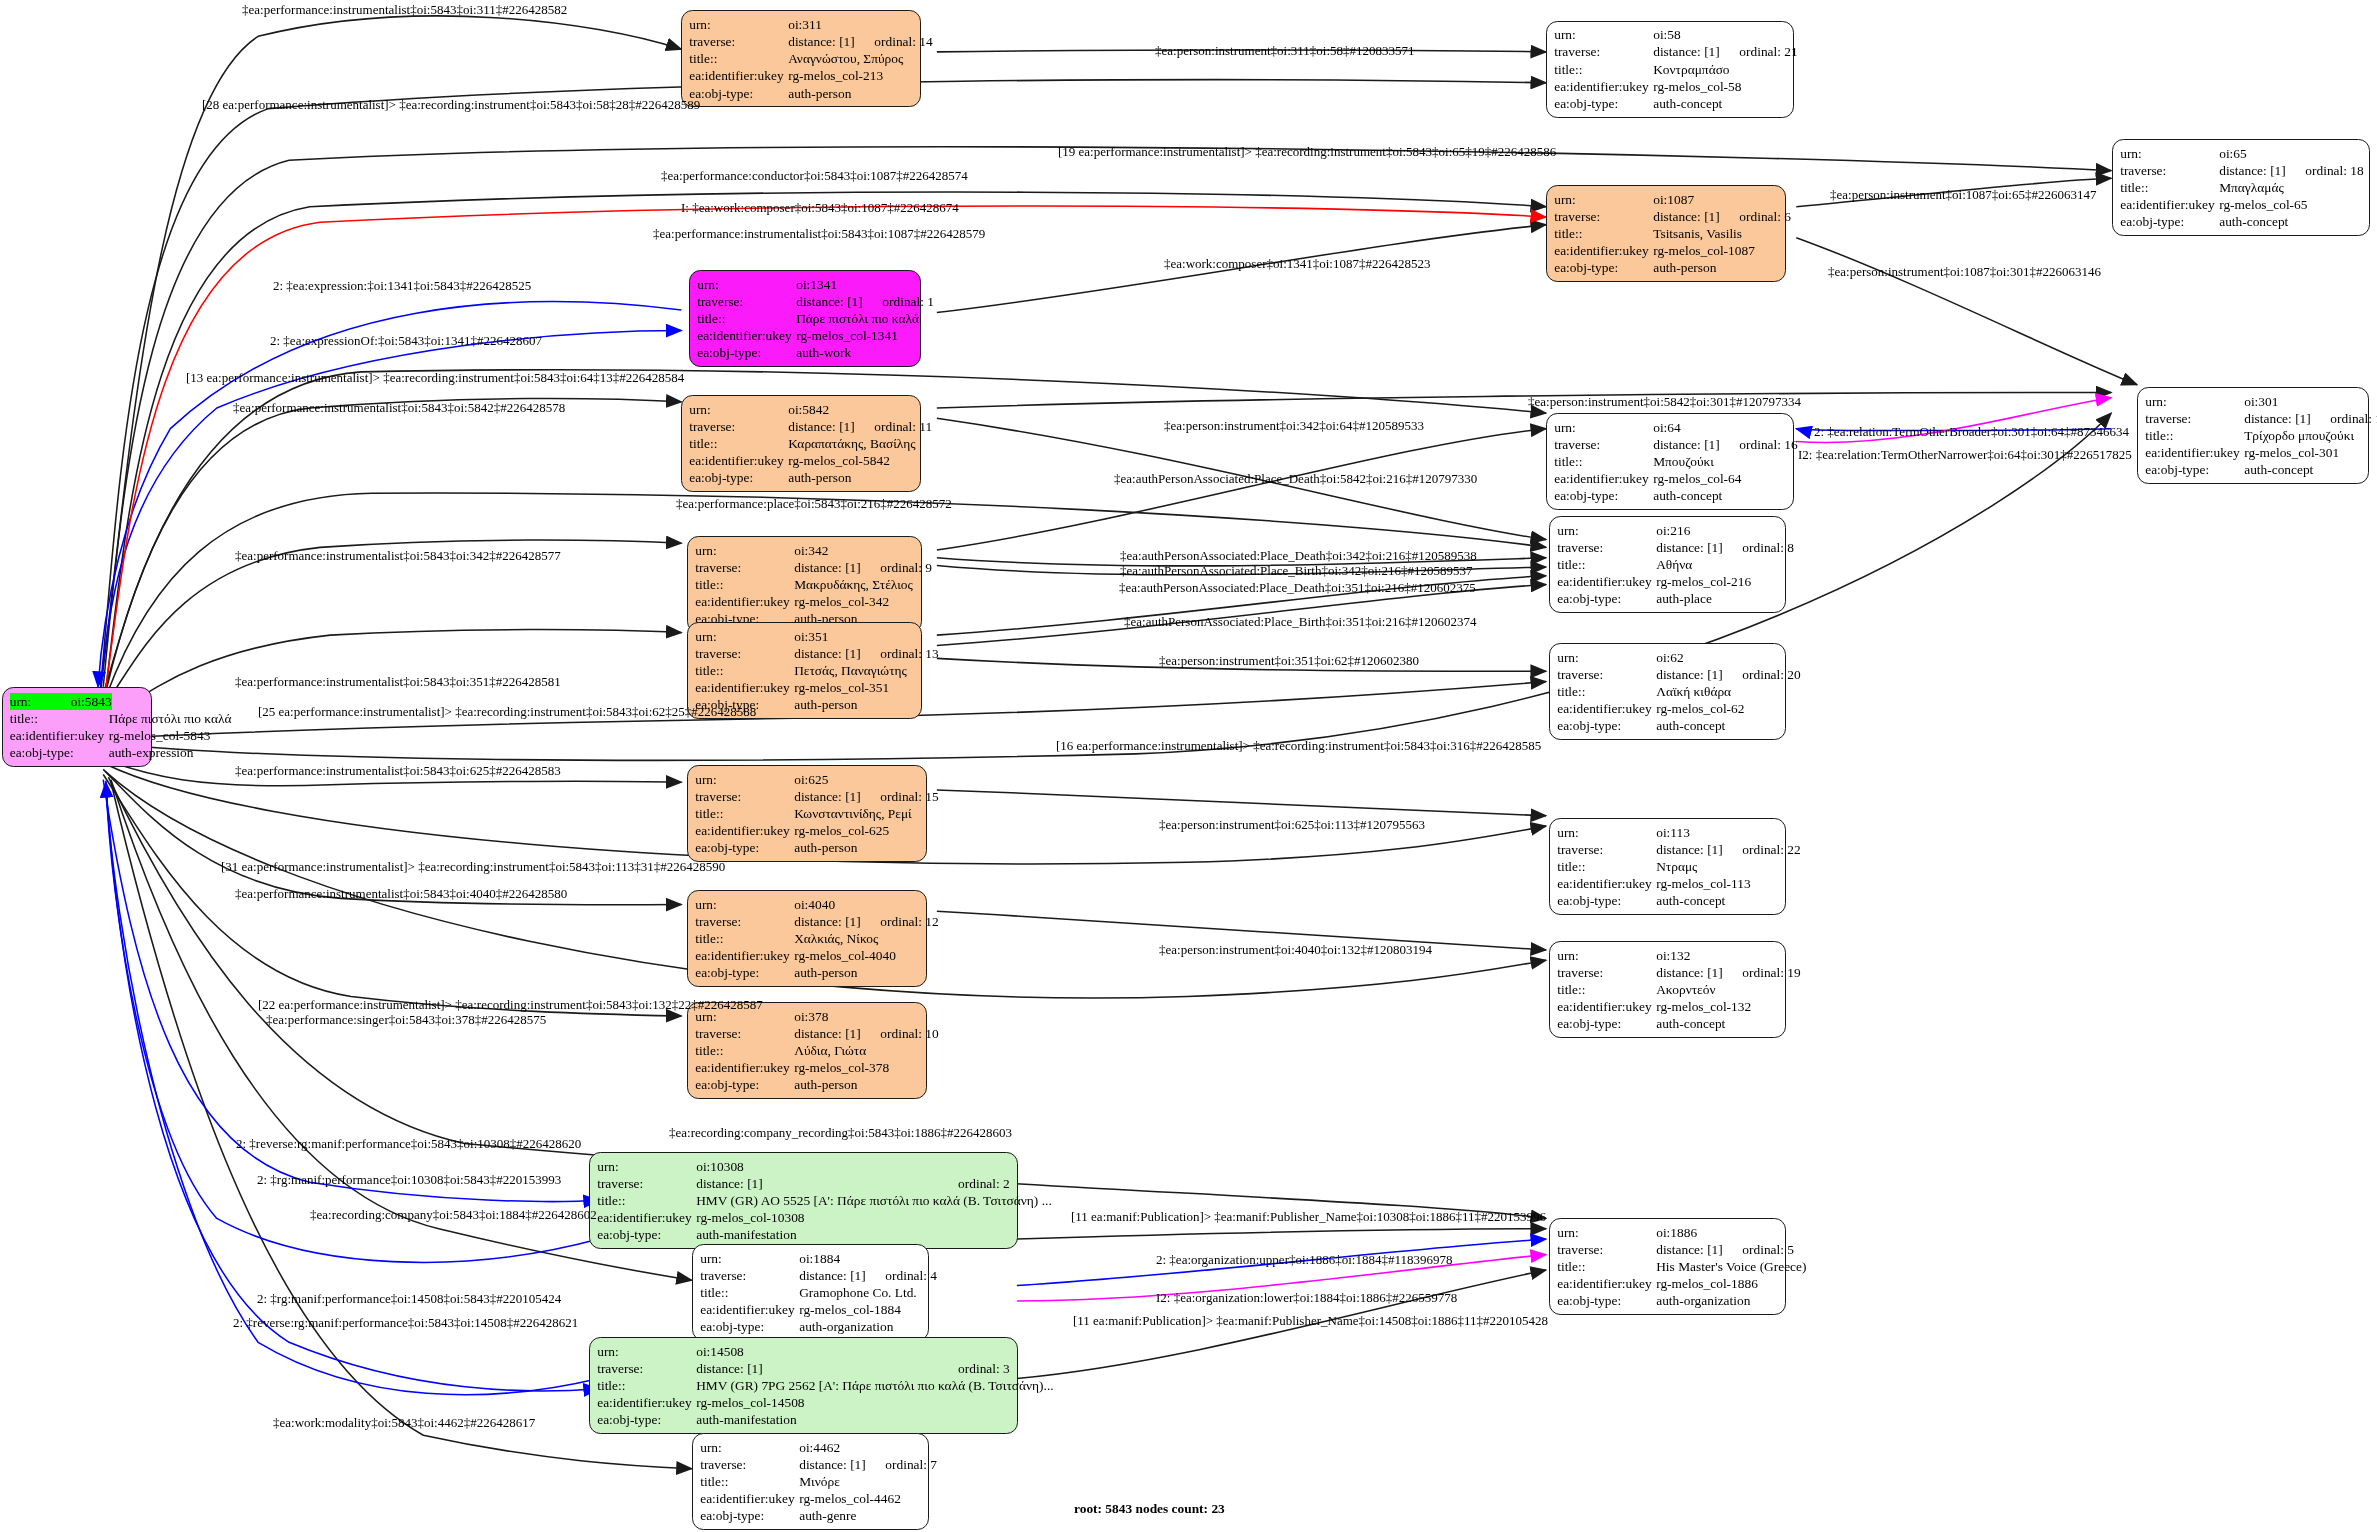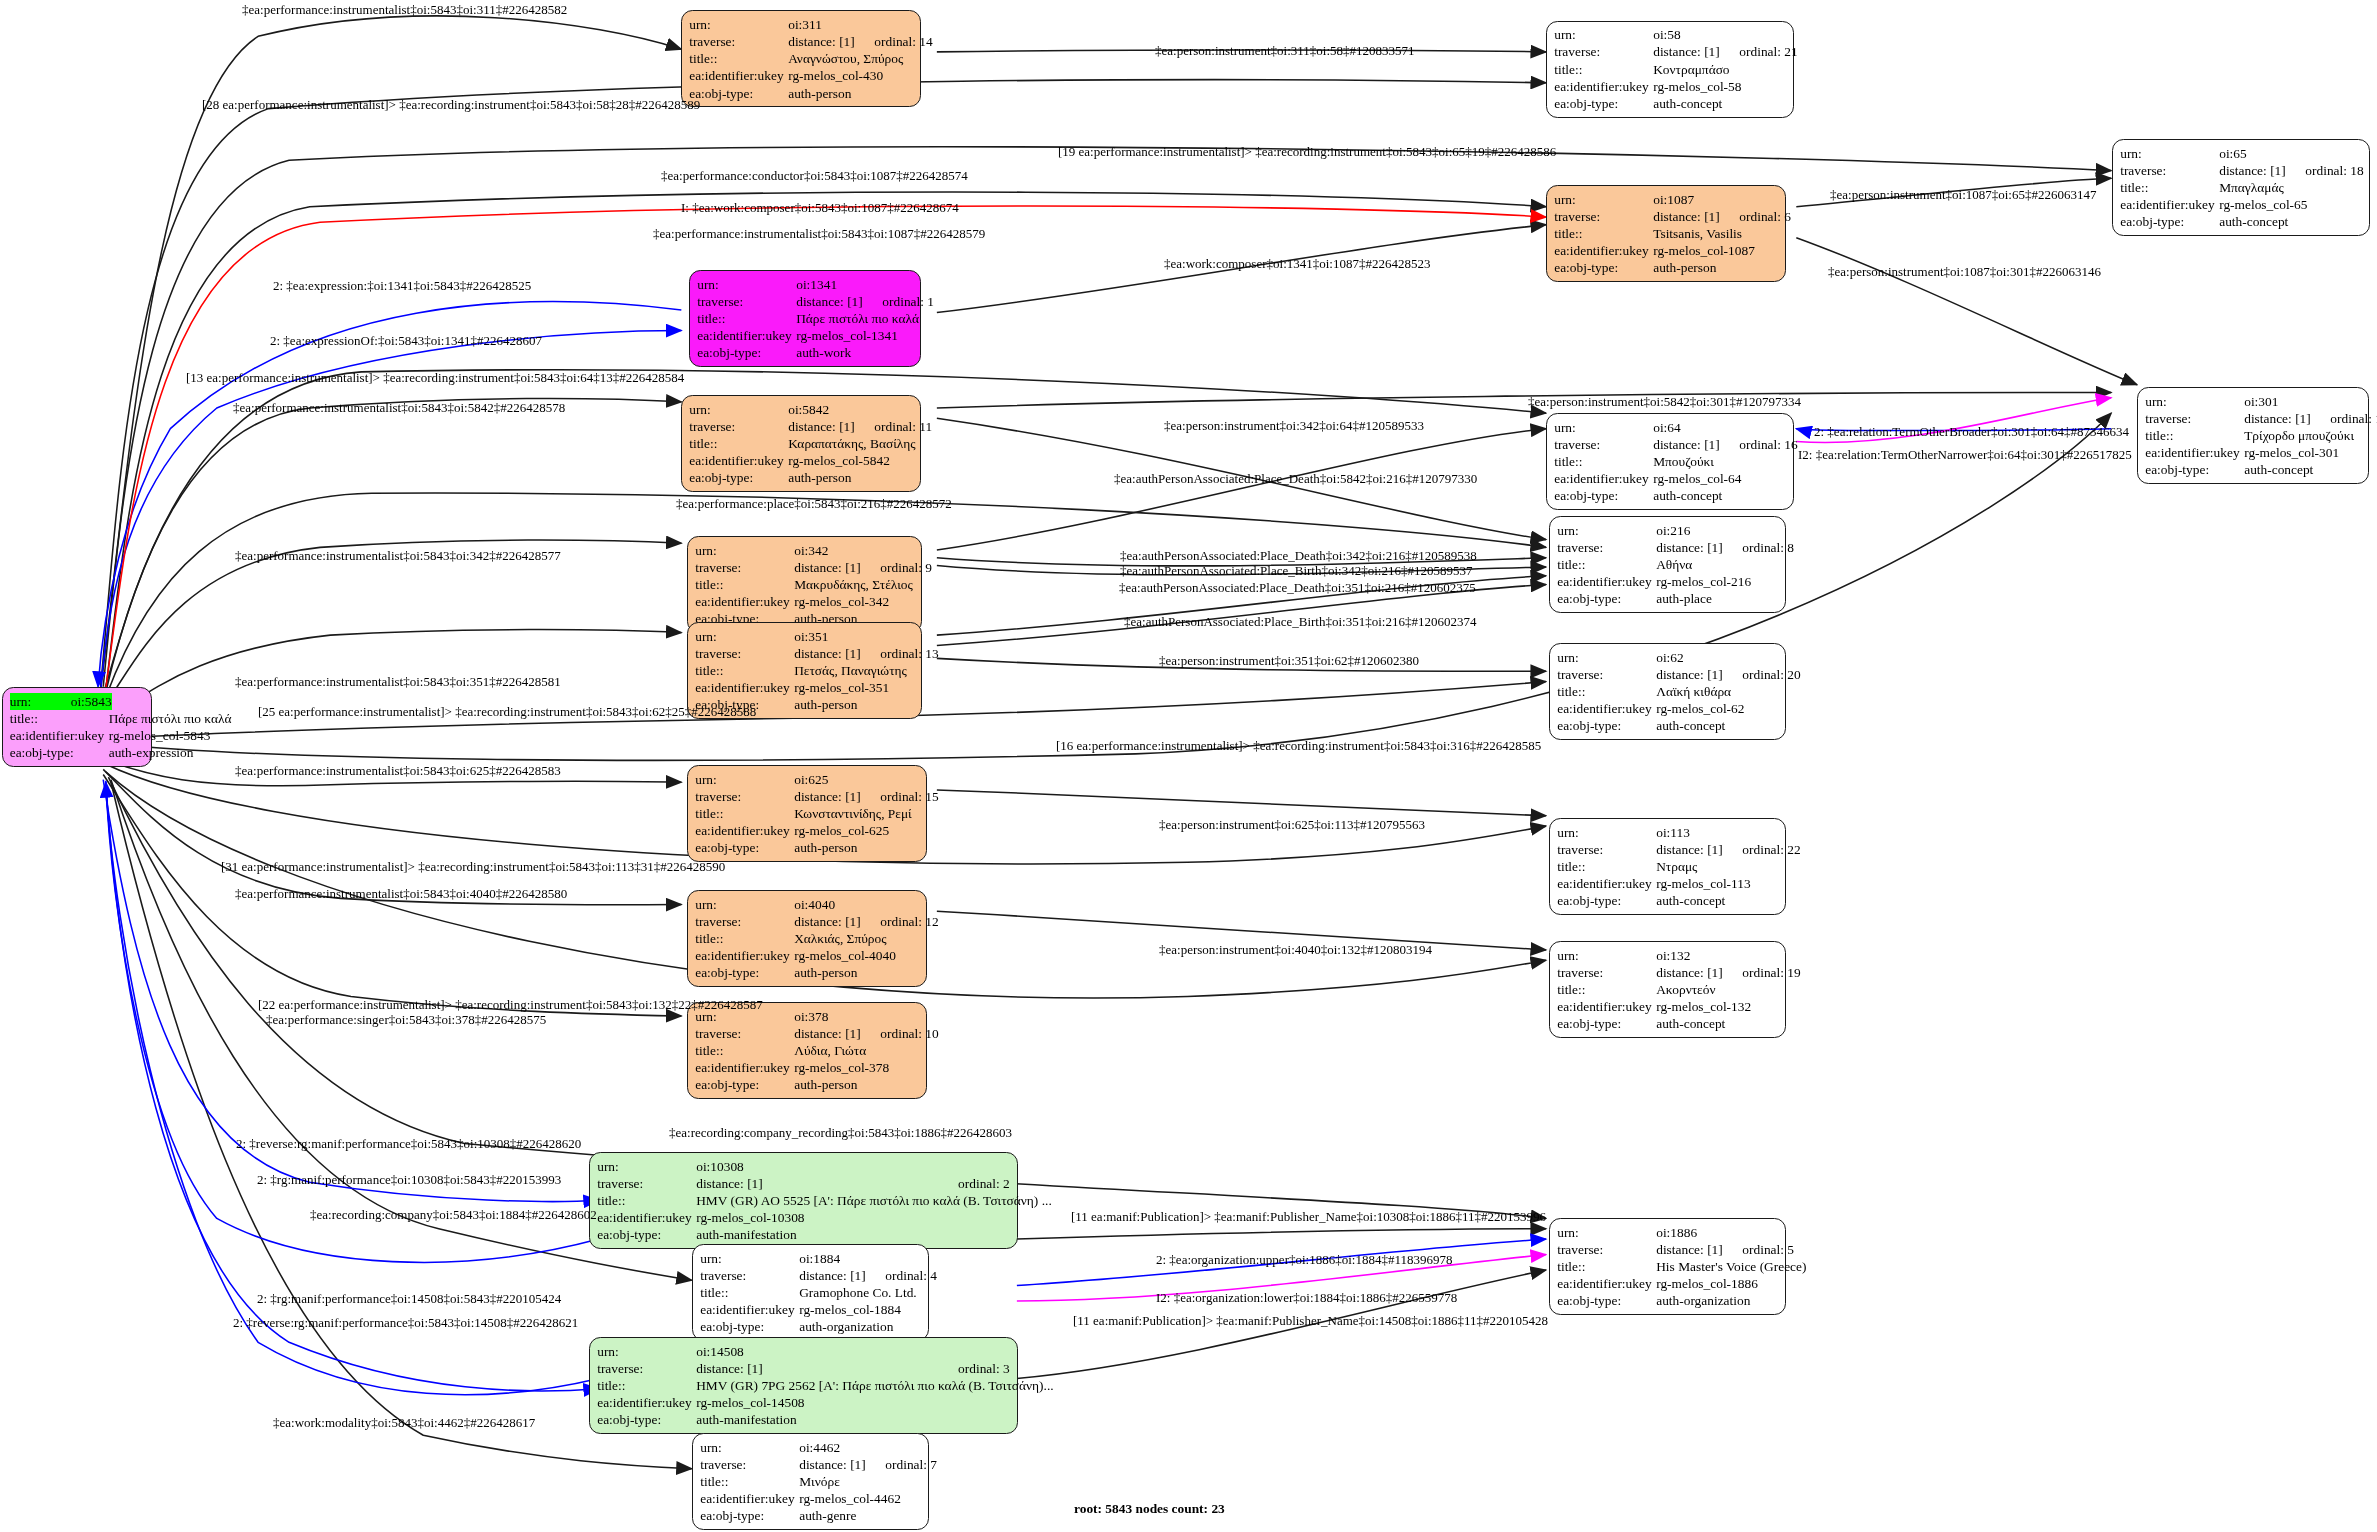--- a/index.html
+++ b/index.html
@@ -176,21 +176,21 @@
         <span class="k">traverse:</span>
         <span class="v">distance: [1]</span>
         <span class="v2">ordinal: 14</span>
       </div>
     <div class="row">
         <span class="k">title::</span>
         <span class="v">Αναγνώστου, Σπύρος</span>
       </div>
     <div class="row">
         <span class="k">ea:identifier:ukey</span>
-        <span class="v">rg-melos_col-430</span>
+        <span class="v">rg-melos_col-213</span>
       </div>
     <div class="row">
         <span class="k">ea:obj-type:</span>
         <span class="v">auth-person</span>
       </div>
   </div>
 
   <div class="node white" style="left:1546px;top:20.7px;width:248px;">
     <div class="row">
         <span class="k">urn:</span>
@@ -508,21 +508,21 @@
         <span class="k">urn:</span>
         <span class="v">oi:4040</span>
       </div>
     <div class="row">
         <span class="k">traverse:</span>
         <span class="v">distance: [1]</span>
         <span class="v2">ordinal: 12</span>
       </div>
     <div class="row">
         <span class="k">title::</span>
-        <span class="v">Χαλκιάς, Σπύρος</span>
+        <span class="v">Χαλκιάς, Νίκος</span>
       </div>
     <div class="row">
         <span class="k">ea:identifier:ukey</span>
         <span class="v">rg-melos_col-4040</span>
       </div>
     <div class="row">
         <span class="k">ea:obj-type:</span>
         <span class="v">auth-person</span>
       </div>
   </div>

